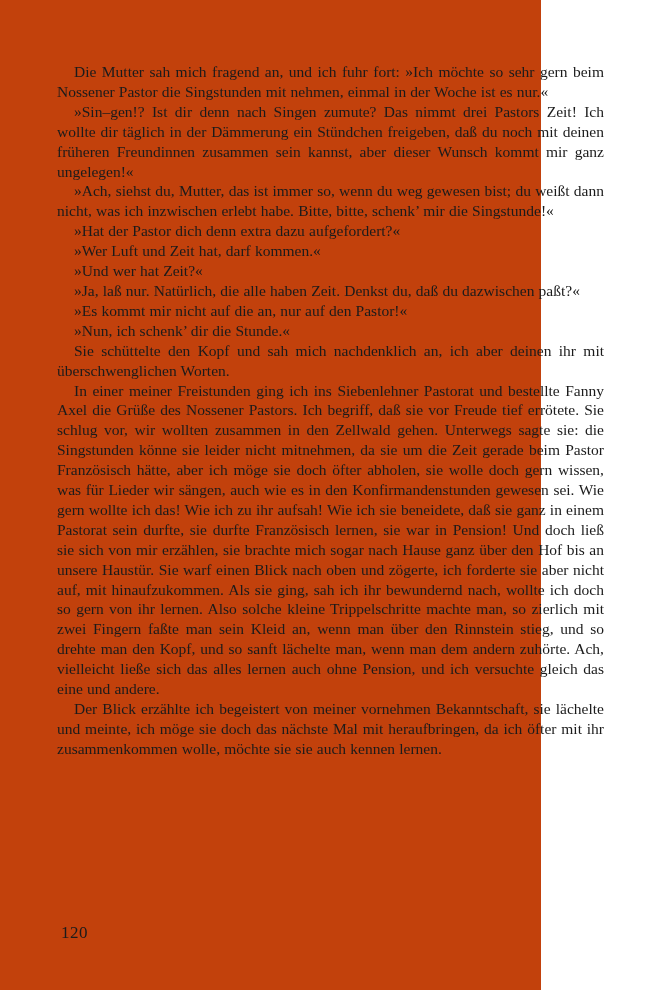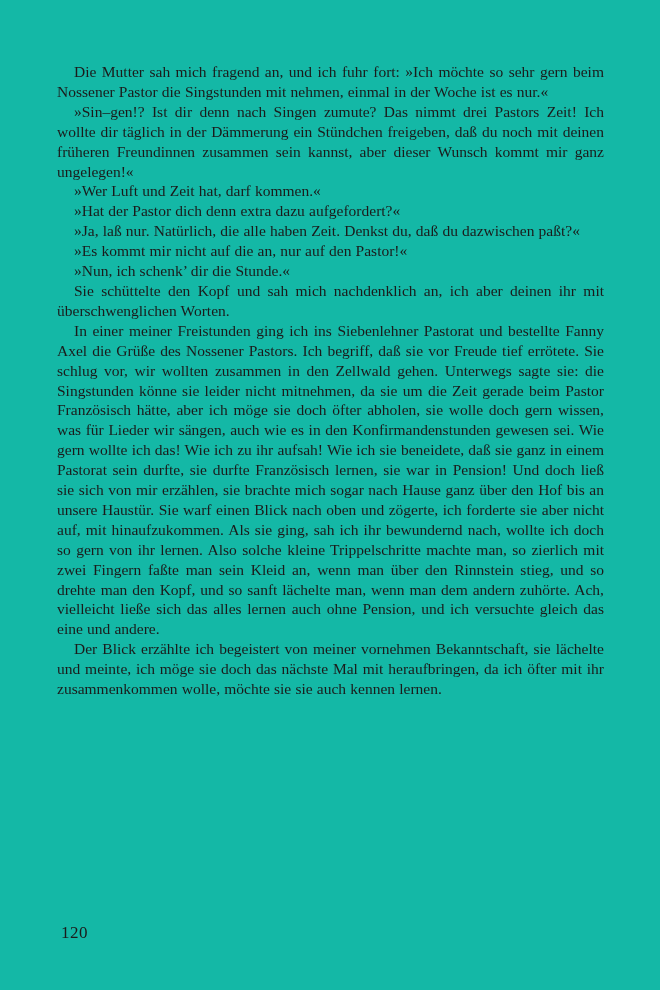--- a/index.html
+++ b/index.html
@@ -8,23 +8,23 @@
   }
   body {
     width: 660px;
     height: 990px;
     background: #ffffff;
     overflow: hidden;
     font-family: "Liberation Serif", "DejaVu Serif", serif;
   }
   .page {
     position: relative;
-    width: 660px;
+    width: 541px;
     height: 990px;
-    background: #14b8a6;
+    background: #c2410c;
   }
   .text-block {
     position: absolute;
     left: 57px;
     top: 62px;
     width: 547px;
     color: #1b1b1b;
   }
   .text-block p.para {
     margin: 0;
@@ -47,22 +47,24 @@
     letter-spacing: 0.5px;
   }
 </style>
 </head>
 <body>
 
 <div class="page">
   <div class="text-block">
       <p class="para">Die Mutter sah mich fragend an, und ich fuhr fort: »Ich möchte so sehr gern beim Nossener Pastor die Singstunden mit nehmen, einmal in der Woche ist es nur.«</p>
       <p class="para">»Sin–gen!? Ist dir denn nach Singen zumute? Das nimmt drei Pastors Zeit! Ich wollte dir täglich in der Dämmerung ein Stündchen freigeben, daß du noch mit deinen früheren Freundinnen zusammen sein kannst, aber dieser Wunsch kommt mir ganz ungelegen!«</p>
+      <p class="para">»Ach, siehst du, Mutter, das ist immer so, wenn du weg gewesen bist; du weißt dann nicht, was ich inzwischen erlebt habe. Bitte, bitte, schenk’ mir die Singstunde!«</p>
+      <p class="para">»Hat der Pastor dich denn extra dazu aufgefordert?«</p>
       <p class="para">»Wer Luft und Zeit hat, darf kommen.«</p>
-      <p class="para">»Hat der Pastor dich denn extra dazu aufgefordert?«</p>
+      <p class="para">»Und wer hat Zeit?«</p>
       <p class="para">»Ja, laß nur. Natürlich, die alle haben Zeit. Denkst du, daß du dazwischen paßt?«</p>
       <p class="para">»Es kommt mir nicht auf die an, nur auf den Pastor!«</p>
       <p class="para">»Nun, ich schenk’ dir die Stunde.«</p>
       <p class="para">Sie schüttelte den Kopf und sah mich nachdenklich an, ich aber deinen ihr mit überschwenglichen Worten.</p>
       <p class="para">In einer meiner Freistunden ging ich ins Siebenlehner Pastorat und bestellte Fanny Axel die Grüße des Nossener Pastors. Ich begriff, daß sie vor Freude tief errötete. Sie schlug vor, wir wollten zusammen in den Zellwald gehen. Unterwegs sagte sie: die Singstunden könne sie leider nicht mitnehmen, da sie um die Zeit gerade beim Pastor Französisch hätte, aber ich möge sie doch öfter abholen, sie wolle doch gern wissen, was für Lieder wir sängen, auch wie es in den Konfirmandenstunden gewesen sei. Wie gern wollte ich das! Wie ich zu ihr aufsah! Wie ich sie beneidete, daß sie ganz in einem Pastorat sein durfte, sie durfte Französisch lernen, sie war in Pension! Und doch ließ sie sich von mir erzählen, sie brachte mich sogar nach Hause ganz über den Hof bis an unsere Haustür. Sie warf einen Blick nach oben und zögerte, ich forderte sie aber nicht auf, mit hinaufzukommen. Als sie ging, sah ich ihr bewundernd nach, wollte ich doch so gern von ihr lernen. Also solche kleine Trippelschritte machte man, so zierlich mit zwei Fingern faßte man sein Kleid an, wenn man über den Rinnstein stieg, und so drehte man den Kopf, und so sanft lächelte man, wenn man dem andern zuhörte. Ach, vielleicht ließe sich das alles lernen auch ohne Pension, und ich versuchte gleich das eine und andere.</p>
       <p class="para">Der Blick erzählte ich begeistert von meiner vornehmen Bekanntschaft, sie lächelte und meinte, ich möge sie doch das nächste Mal mit heraufbringen, da ich öfter mit ihr zusammenkommen wolle, möchte sie sie auch kennen lernen.</p>
     </div>
   <div class="folio">120</div>
 </div>
 

